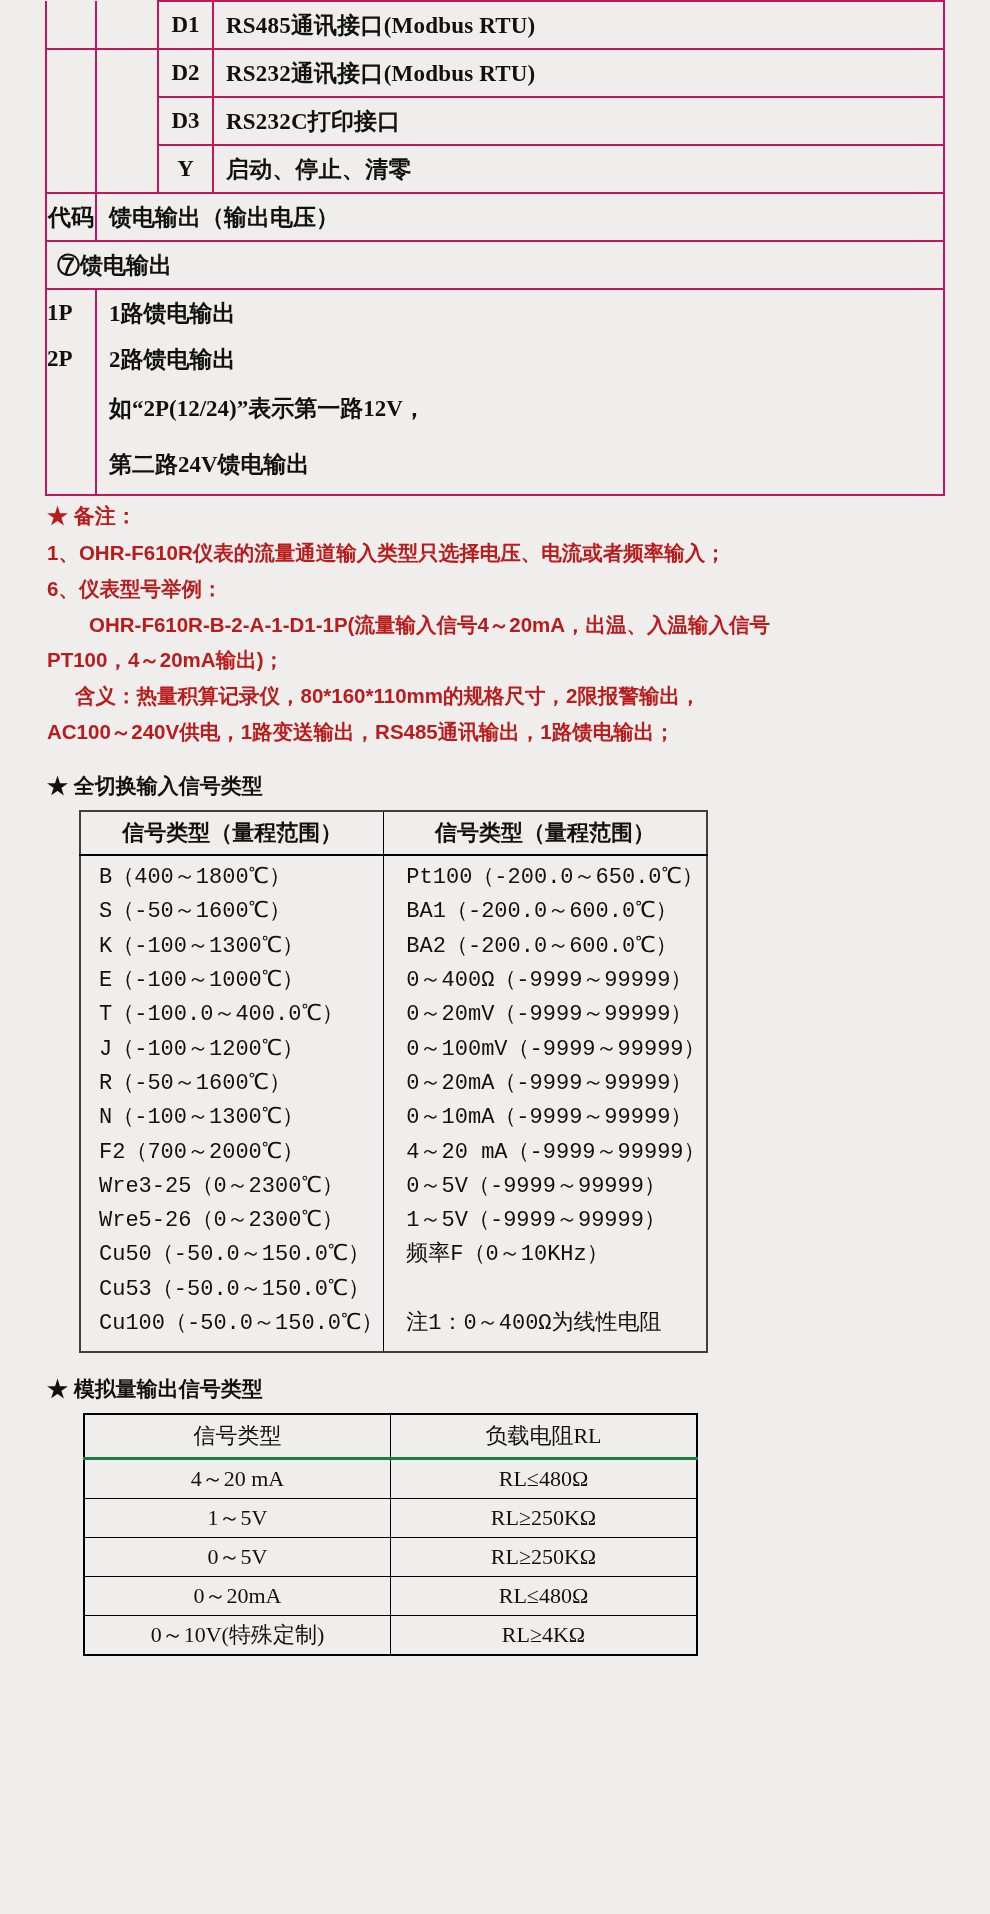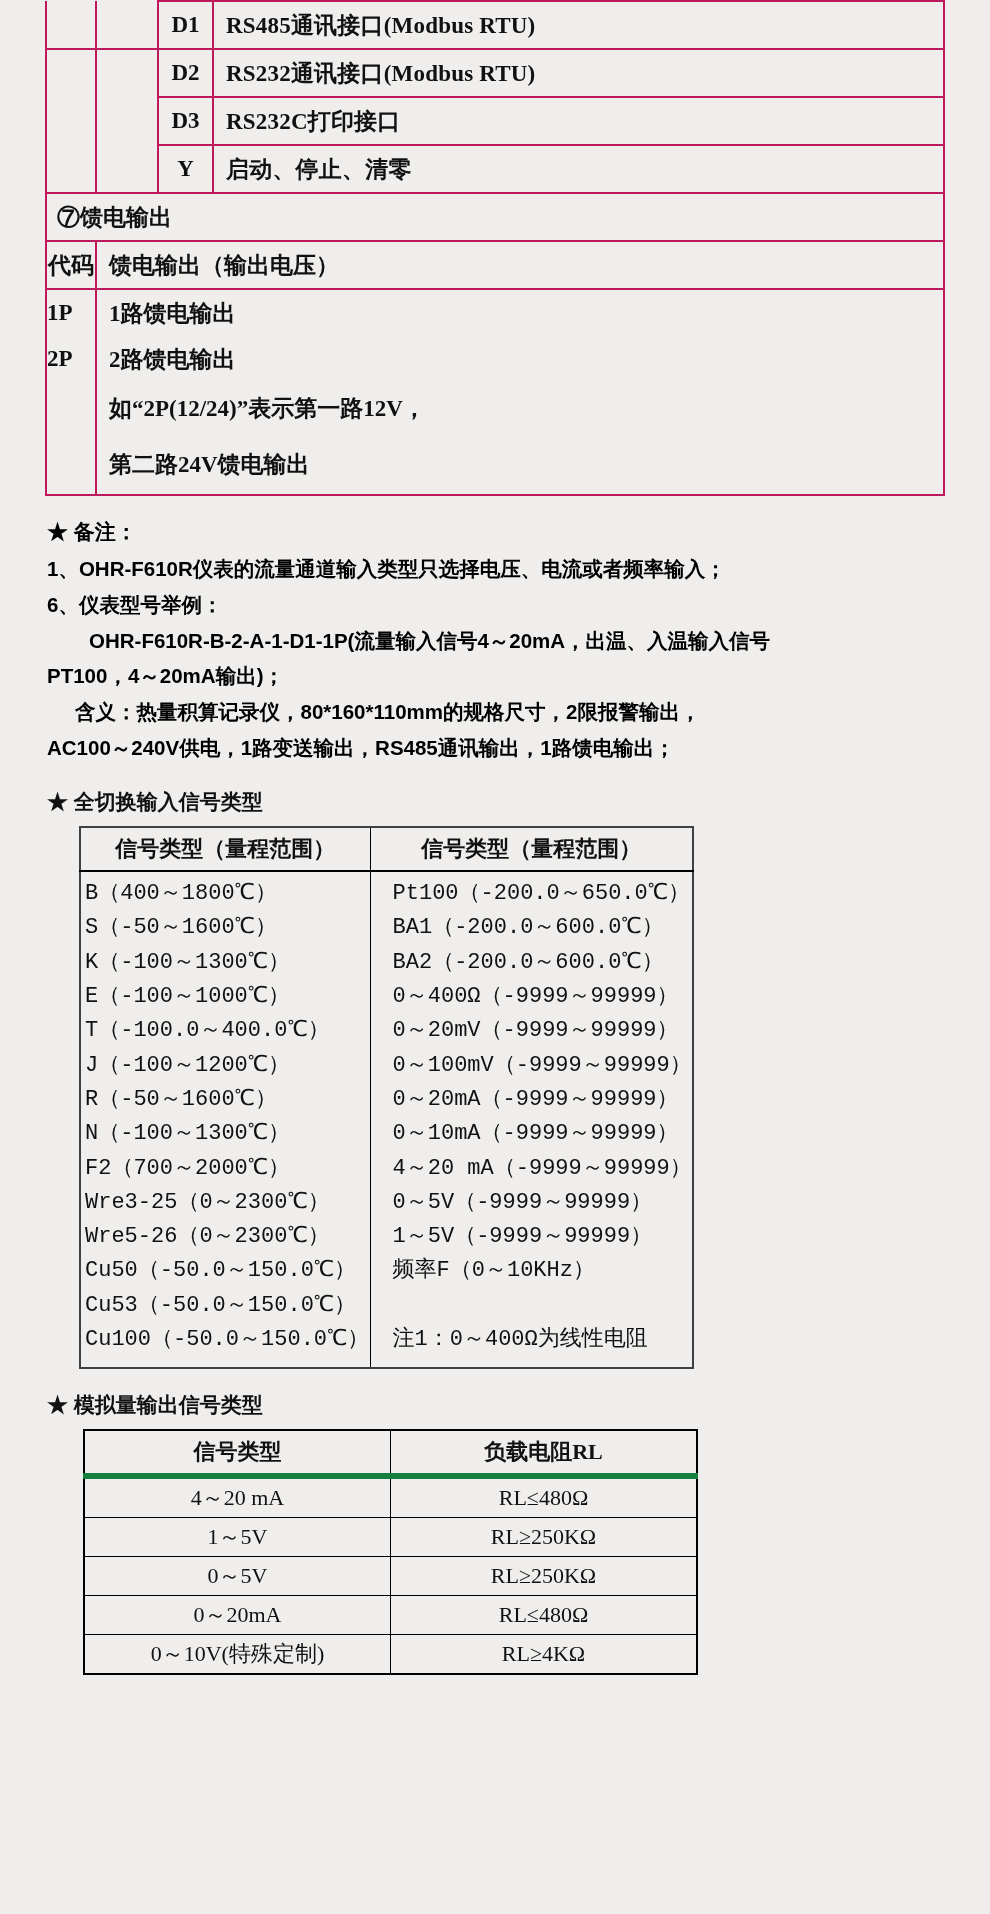--- a/index.html
+++ b/index.html
@@ -95,25 +95,25 @@
     font-weight: bold;
     line-height: 1.55;
     padding-top: 4px;
     padding-bottom: 6px;
   }
   .no-b { border-bottom: none; }
   .no-t { border-top: none; }
 
   
   .notes {
-    margin-top: 18px;
+    margin-top: 2px;
     font-family: "Liberation Sans", sans-serif;
     font-size: 20.5px;
     line-height: 1.75;
-    color: #000000;
+    color: #b91c1c;
     padding-left: 2px;
   }
   .notes .star-line {
     font-weight: bold;
     font-size: 21px;
   }
   .notes p {
     margin: 0;
     font-weight: bold;
   }
@@ -153,40 +153,40 @@
   .sig-col {
     list-style: none;
     margin: 0;
     padding: 0;
   }
   .sig-col li {
     font-size: 22px;
     line-height: 1.56;
     white-space: nowrap;
   }
-  .sig-left li { padding-left: 4px; }
+  .sig-left li { padding-left: 18px; }
   .sig-right li { padding-left: 22px; }
   .sig-col li.blank { visibility: hidden; }
 
   
   .ao-table {
     width: 615px;
     margin-left: 38px;
     border: 2px solid #000;
   }
   .ao-table td {
     border: 1px solid #000;
     text-align: center;
     font-size: 22px;
     height: 38px;
   }
   .ao-table .ao-head td {
-    font-weight: bold;
-    height: 42px;
-    border-bottom: 6px solid #15803d;
+    font-weight: normal;
+    height: 42px;
+    border-bottom: 3px solid #15803d;
   }
   .ao-table td.c1 { width: 50%; }
 </style>
 </head>
 <body>
 
 <div class="page">
 
   <table class="top-table">
     <tbody>
@@ -208,25 +208,25 @@
       <td class="col-c cell-code">D3</td>
       <td class="col-d cell-desc">RS232C打印接口</td>
     </tr>
     <tr>
       <td class="col-a no-t"></td>
       <td class="col-b no-t"></td>
       <td class="col-c cell-code">Y</td>
       <td class="col-d cell-desc">启动、停止、清零</td>
     </tr>
     <tr>
-      <td class="sec-title" colspan="4">⑦馈电输出</td>
-    </tr>
-    <tr>
       <td class="hdr-code">代码</td>
       <td class="hdr-desc" colspan="3">馈电输出（输出电压）</td>
+    </tr>
+    <tr>
+      <td class="sec-title" colspan="4">⑦馈电输出</td>
     </tr>
     <tr>
       <td class="fd-code no-b">1P</td>
       <td class="fd-desc no-b" colspan="3">1路馈电输出</td>
     </tr>
     <tr>
       <td class="fd-code no-t no-b">2P</td>
       <td class="fd-desc no-t no-b" colspan="3">2路馈电输出</td>
     </tr>
     <tr>

